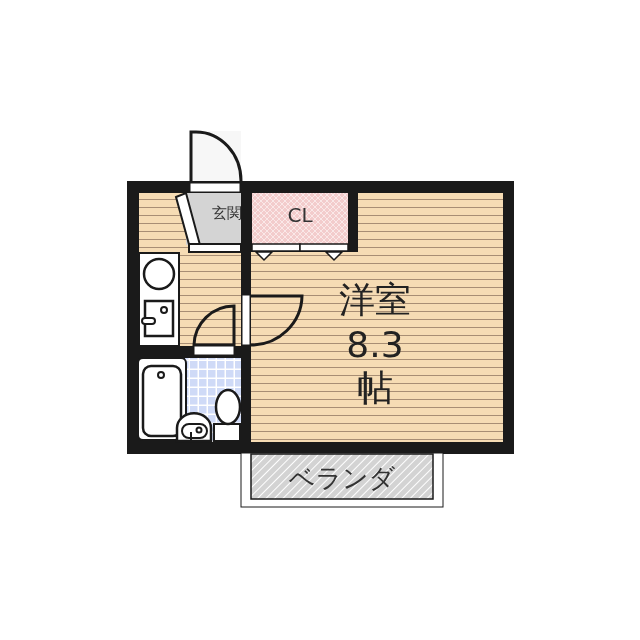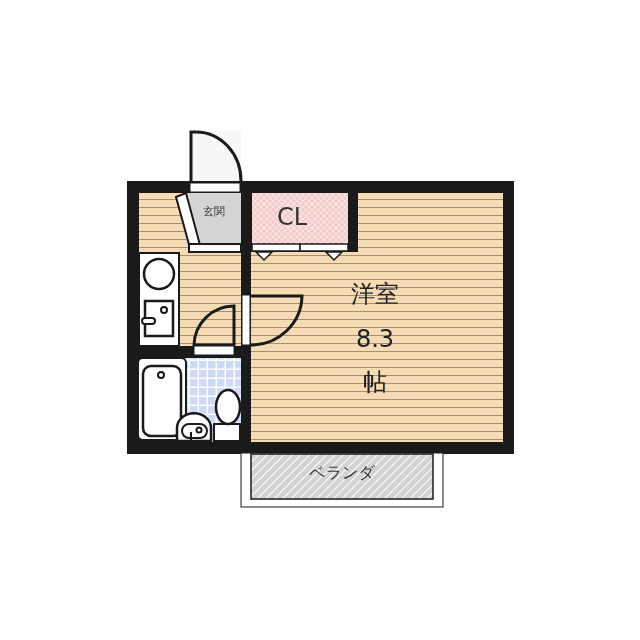--- a/index.html
+++ b/index.html
@@ -1,23 +1,23 @@
 <!DOCTYPE html>
 <html><head>
 <meta charset="utf-8">
 <style>
   html, body { margin: 0; padding: 0; background: #ffffff; }
   body { width: 640px; height: 640px; position: relative; overflow: hidden;
          font-family: "DejaVu Sans", "Liberation Sans", sans-serif; }
   .plan { position: absolute; left: 0; top: 0; width: 640px; height: 640px; }
   .label { position: absolute; color: #222; text-align: center; white-space: nowrap; line-height: 1; }
-  .room-label { font-size: 24px; left: 320px; width: 110px; }
-  .cl-label { font-size: 24px; left: 244px; width: 96px; top: 205px; color: #333; }
-  .genkan-label { font-size: 11px; left: 186px; width: 56px; top: 206px; color: #333; }
-  .veranda-label { font-size: 16px; left: 251px; width: 182px; top: 465px; color: #333; }
+  .room-label { font-size: 36px; left: 320px; width: 110px; }
+  .cl-label { font-size: 20px; left: 252px; width: 96px; top: 205px; color: #333; }
+  .genkan-label { font-size: 15px; left: 186px; width: 56px; top: 206px; color: #333; text-align: right; }
+  .veranda-label { font-size: 26px; left: 251px; width: 182px; top: 465px; color: #333; }
 </style>
 </head>
 <body>
 
 <svg class="plan" width="640" height="640" viewBox="0 0 640 640" xmlns="http://www.w3.org/2000/svg">
   <defs>
     <pattern id="wood" width="8" height="8" patternUnits="userSpaceOnUse">
       <rect width="8" height="8" fill="#f6dcb4"></rect>
       <line x1="0" y1="7.5" x2="8" y2="7.5" stroke="#a88e74" stroke-width="1"></line>
     </pattern>

